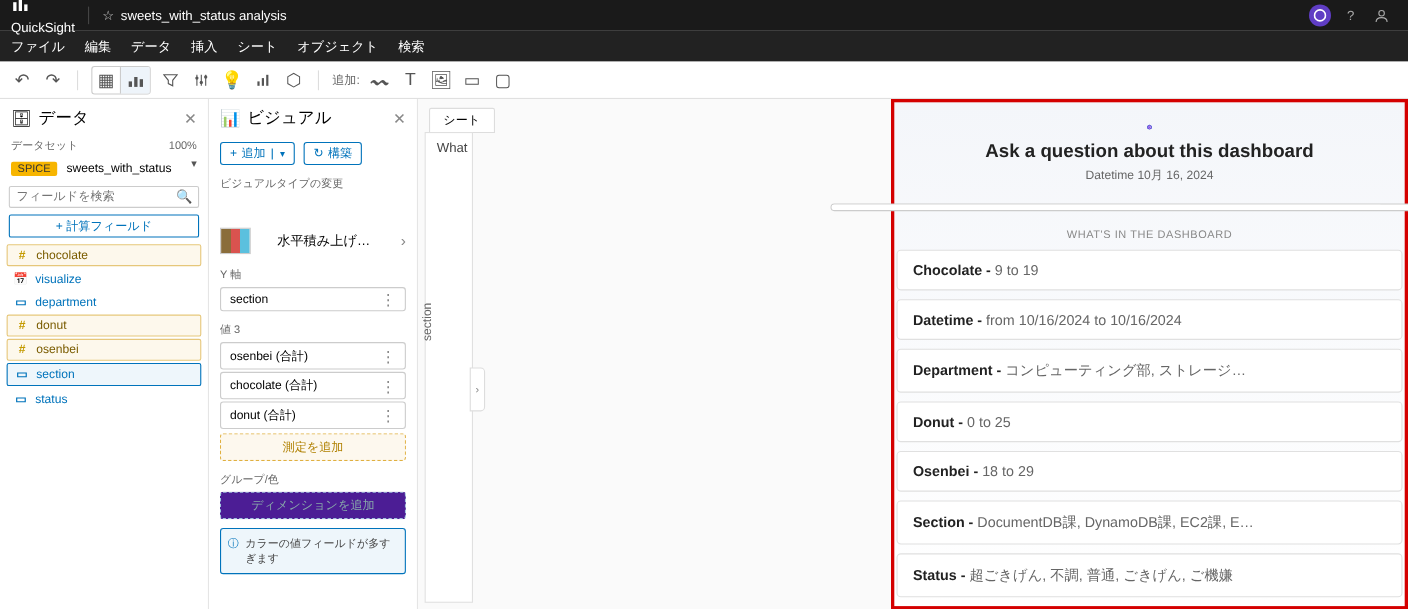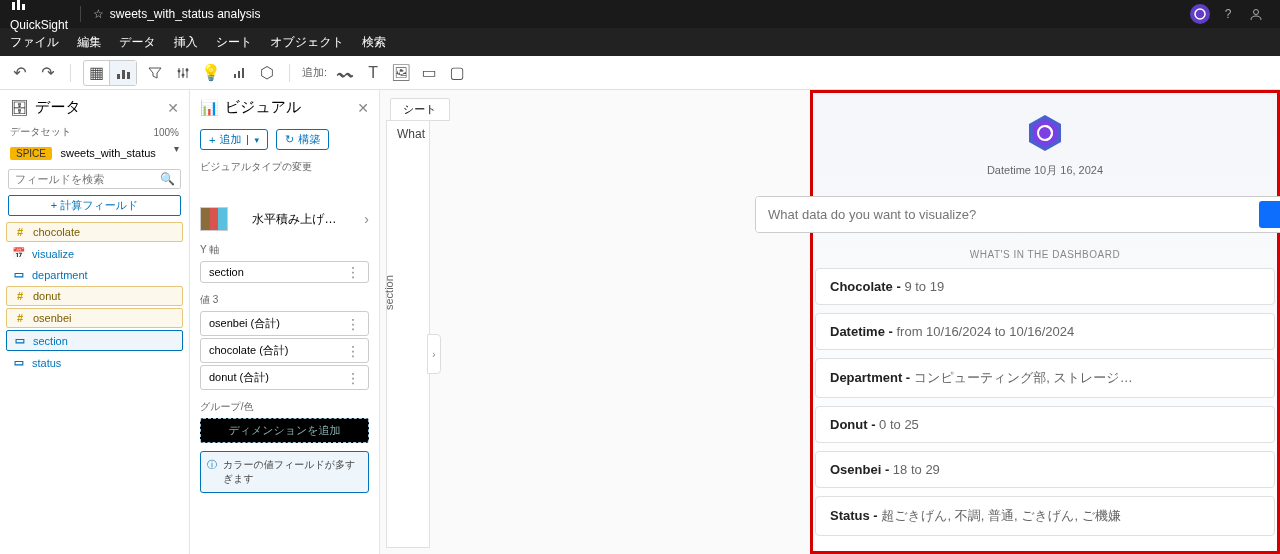--- a/index.html
+++ b/index.html
@@ -64,21 +64,21 @@
 .vis-sub { font-size: 10px; color: #666; padding: 6px 10px 2px; }
 .vis-type { display: flex; align-items: center; gap: 24px; padding: 4px 10px; cursor: pointer; margin-top: 27px; }
 .vis-type .thumb { width: 28px; height: 24px; background: linear-gradient(90deg,#8a6d3b 33%, #d9534f 33% 66%, #5bc0de 66%); border: 1px solid #ccc; }
 .vis-type .vt-name { font-size: 12px; flex: 1; white-space: nowrap; overflow: hidden; text-overflow: ellipsis; }
 .vis-type .chev { color: #888; font-size: 14px; }
 
 .axis-head { font-size: 10px; color: #666; padding: 8px 10px 2px; }
 .well { margin: 2px 10px; border: 1px solid #ccc; border-radius: 3px; padding: 4px 8px; font-size: 11px; display: flex; align-items: center; justify-content: space-between; cursor: pointer; }
 .well .dots { color: #888; font-size: 14px; line-height: 8px; }
 .well.placeholder { border: 1px dashed #e0b040; background: #fdf8ee; color: #b08000; justify-content: center; }
-.well.dim-placeholder { border: 1px dashed #a0c4de; background: #000000; color: #8aa; justify-content: center; }
+.well.dim-placeholder { border: 1px dashed #a0c4de; background: #4c1d95; color: #8aa; justify-content: center; }
 
 .warn-box { margin: 6px 10px; border: 1px solid #0073bb; background: #eef6fb; padding: 6px; font-size: 10px; color: #444; display: flex; gap: 6px; border-radius: 3px; }
 .warn-box .wi { color: #0073bb; }
 
 .canvas { flex: 1; position: relative; background: #fafafa; }
 .sheet-tab { position: absolute; left: 10px; top: 8px; background: #fff; border: 1px solid #ddd; border-radius: 2px 2px 0 0; padding: 3px 12px; font-size: 11px; }
 .viz-box { position: absolute; left: 6px; top: 30px; right: 850px; bottom: 6px; background: #fff; border: 1px solid #e0e0e0; padding: 6px 10px; }
 .viz-title { font-size: 12px; color: #444; }
 .viz-expand { position: absolute; right: -12px; top: 50%; width: 14px; height: 40px; background: #fff; border: 1px solid #ddd; border-radius: 0 4px 4px 0; display: flex; align-items: center; justify-content: center; font-size: 10px; color: #888; cursor: pointer; }
 .viz-ylabel { position: absolute; left: 2px; top: 50%; transform: rotate(-90deg) translateX(30px); transform-origin: left; font-size: 11px; color: #666; }
@@ -262,20 +262,23 @@
         </div>
         <div class="well">
           <span>chocolate (合計)</span>
           <span class="dots">⋮</span>
         </div>
         <div class="well">
           <span>donut (合計)</span>
           <span class="dots">⋮</span>
         </div>
       </div>
+    <div class="well placeholder">
+        <span>測定を追加</span>
+      </div>
     <div class="axis-head">グループ/色</div>
     <div class="well dim-placeholder">
         <span>ディメンションを追加</span>
       </div>
     <div class="warn-box">
       <span class="wi">ⓘ</span>
       <span>カラーの値フィールドが多すぎます</span>
     </div>
   </div>
 
@@ -287,29 +290,31 @@
       <div class="viz-expand">›</div>
     </div>
 
     <div class="modal">
       <svg class="hex" viewBox="0 0 40 40">
         <polygon points="20,2 36,11 36,29 20,38 4,29 4,11" fill="#4a5fd0"></polygon>
         <polygon points="20,6 32,13 32,27 20,34 8,27 8,13" fill="#7b3fe4"></polygon>
         <circle cx="20" cy="20" r="7" fill="none" stroke="#fff" stroke-width="2"></circle>
         <path d="M20 13a7 7 0 0 1 0 14" fill="none" stroke="#fff" stroke-width="2"></path>
       </svg>
+      <h2>Ask a question about this dashboard</h2>
       <div class="dt">Datetime 10月 16, 2024</div>
       <div class="askrow">
         <input placeholder="What data do you want to visualize?" style="">
         <button>ASK</button>
       </div>
       <div class="whats">WHAT'S IN THE DASHBOARD</div>
       <div id="cards">
           <div class="card"><b>Chocolate - </b><span>9 to 19</span></div>
           <div class="card"><b>Datetime - </b><span>from 10/16/2024 to 10/16/2024</span></div>
           <div class="card"><b>Department - </b><span>コンピューティング部, ストレージ…</span></div>
           <div class="card"><b>Donut - </b><span>0 to 25</span></div>
           <div class="card"><b>Osenbei - </b><span>18 to 29</span></div>
+          <div class="card"><b>Section - </b><span>DocumentDB課, DynamoDB課, EC2課, E…</span></div>
           <div class="card"><b>Status - </b><span>超ごきげん, 不調, 普通, ごきげん, ご機嫌</span></div>
         </div>
     </div>
   </div>
 </div>
 
 </body></html>

